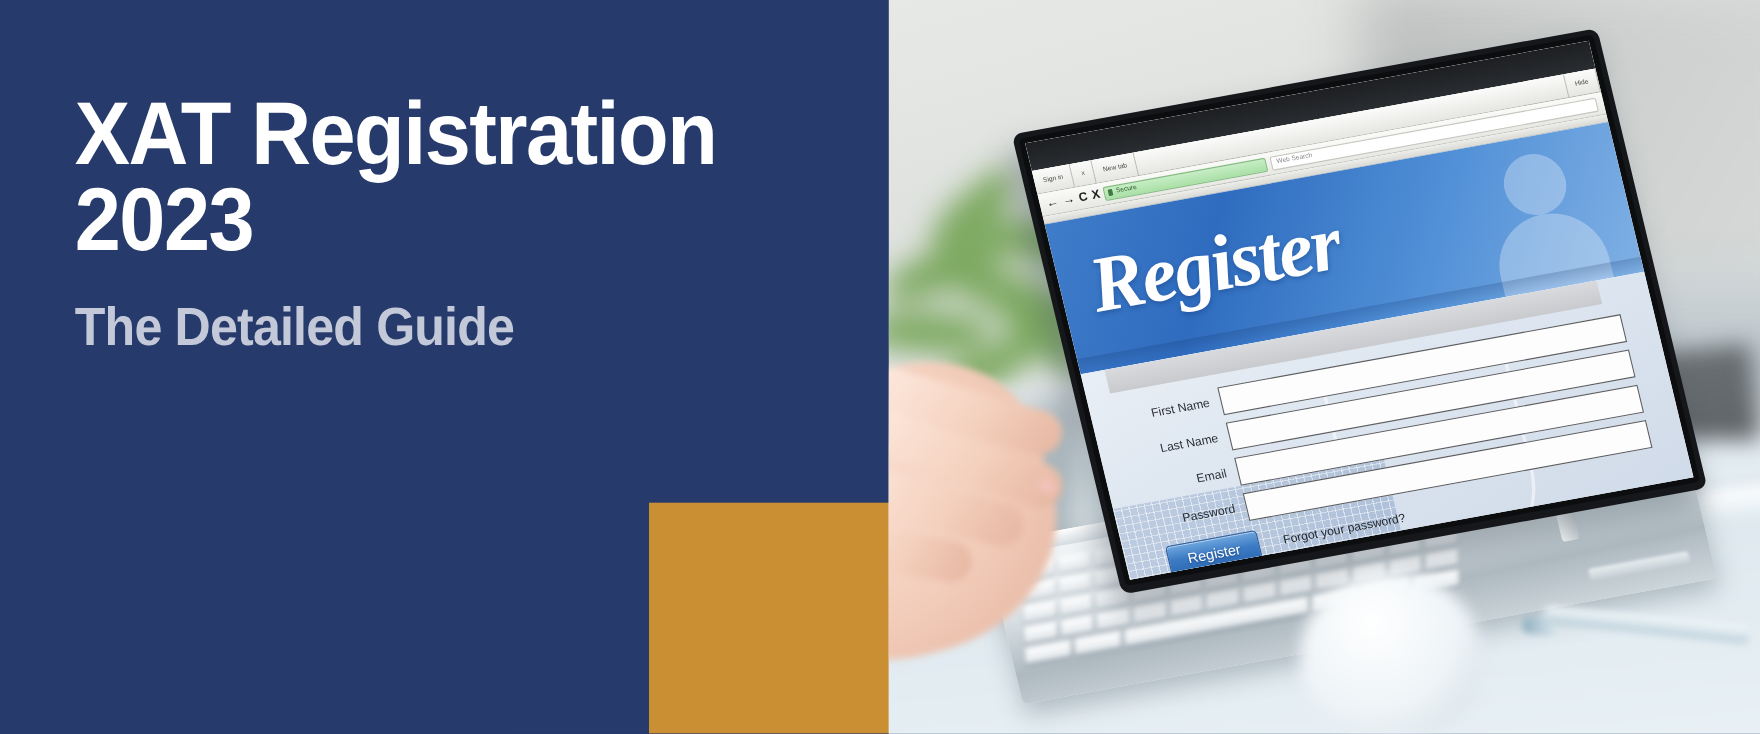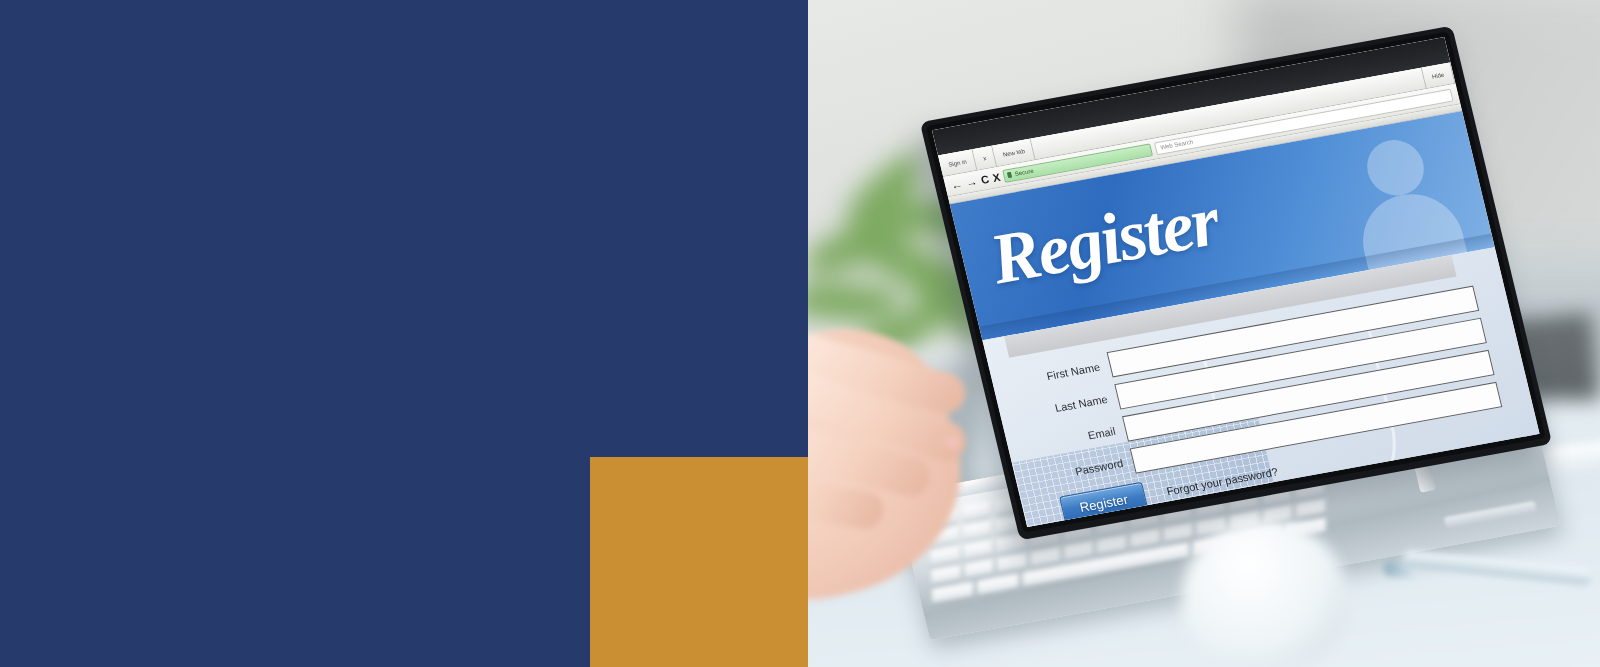--- a/index.html
+++ b/index.html
@@ -319,20 +319,25 @@
     position:absolute; left:450px; top:330px; width:340px; height:130px;
     background:linear-gradient(170deg,#6f7578,#595f62);
     filter:blur(10px); transform:rotate(-6deg);
   }
 </style>
 </head>
 <body>
 
 <div id="left-panel">
 
+  <div id="title-block">
+    <div class="title-line">XAT Registration</div>
+    <div class="title-line">2023</div>
+    <div id="subtitle">The Detailed Guide</div>
+  </div>
 
   <div id="orange-block"></div>
 </div>
 
 <div id="photo">
 
   <div class="bg-band" id="wall-right"></div>
   <div class="bg-band" id="wall-shelf"></div>
   <div id="monitor-dark"></div>
   <div id="desk-surface"></div>

